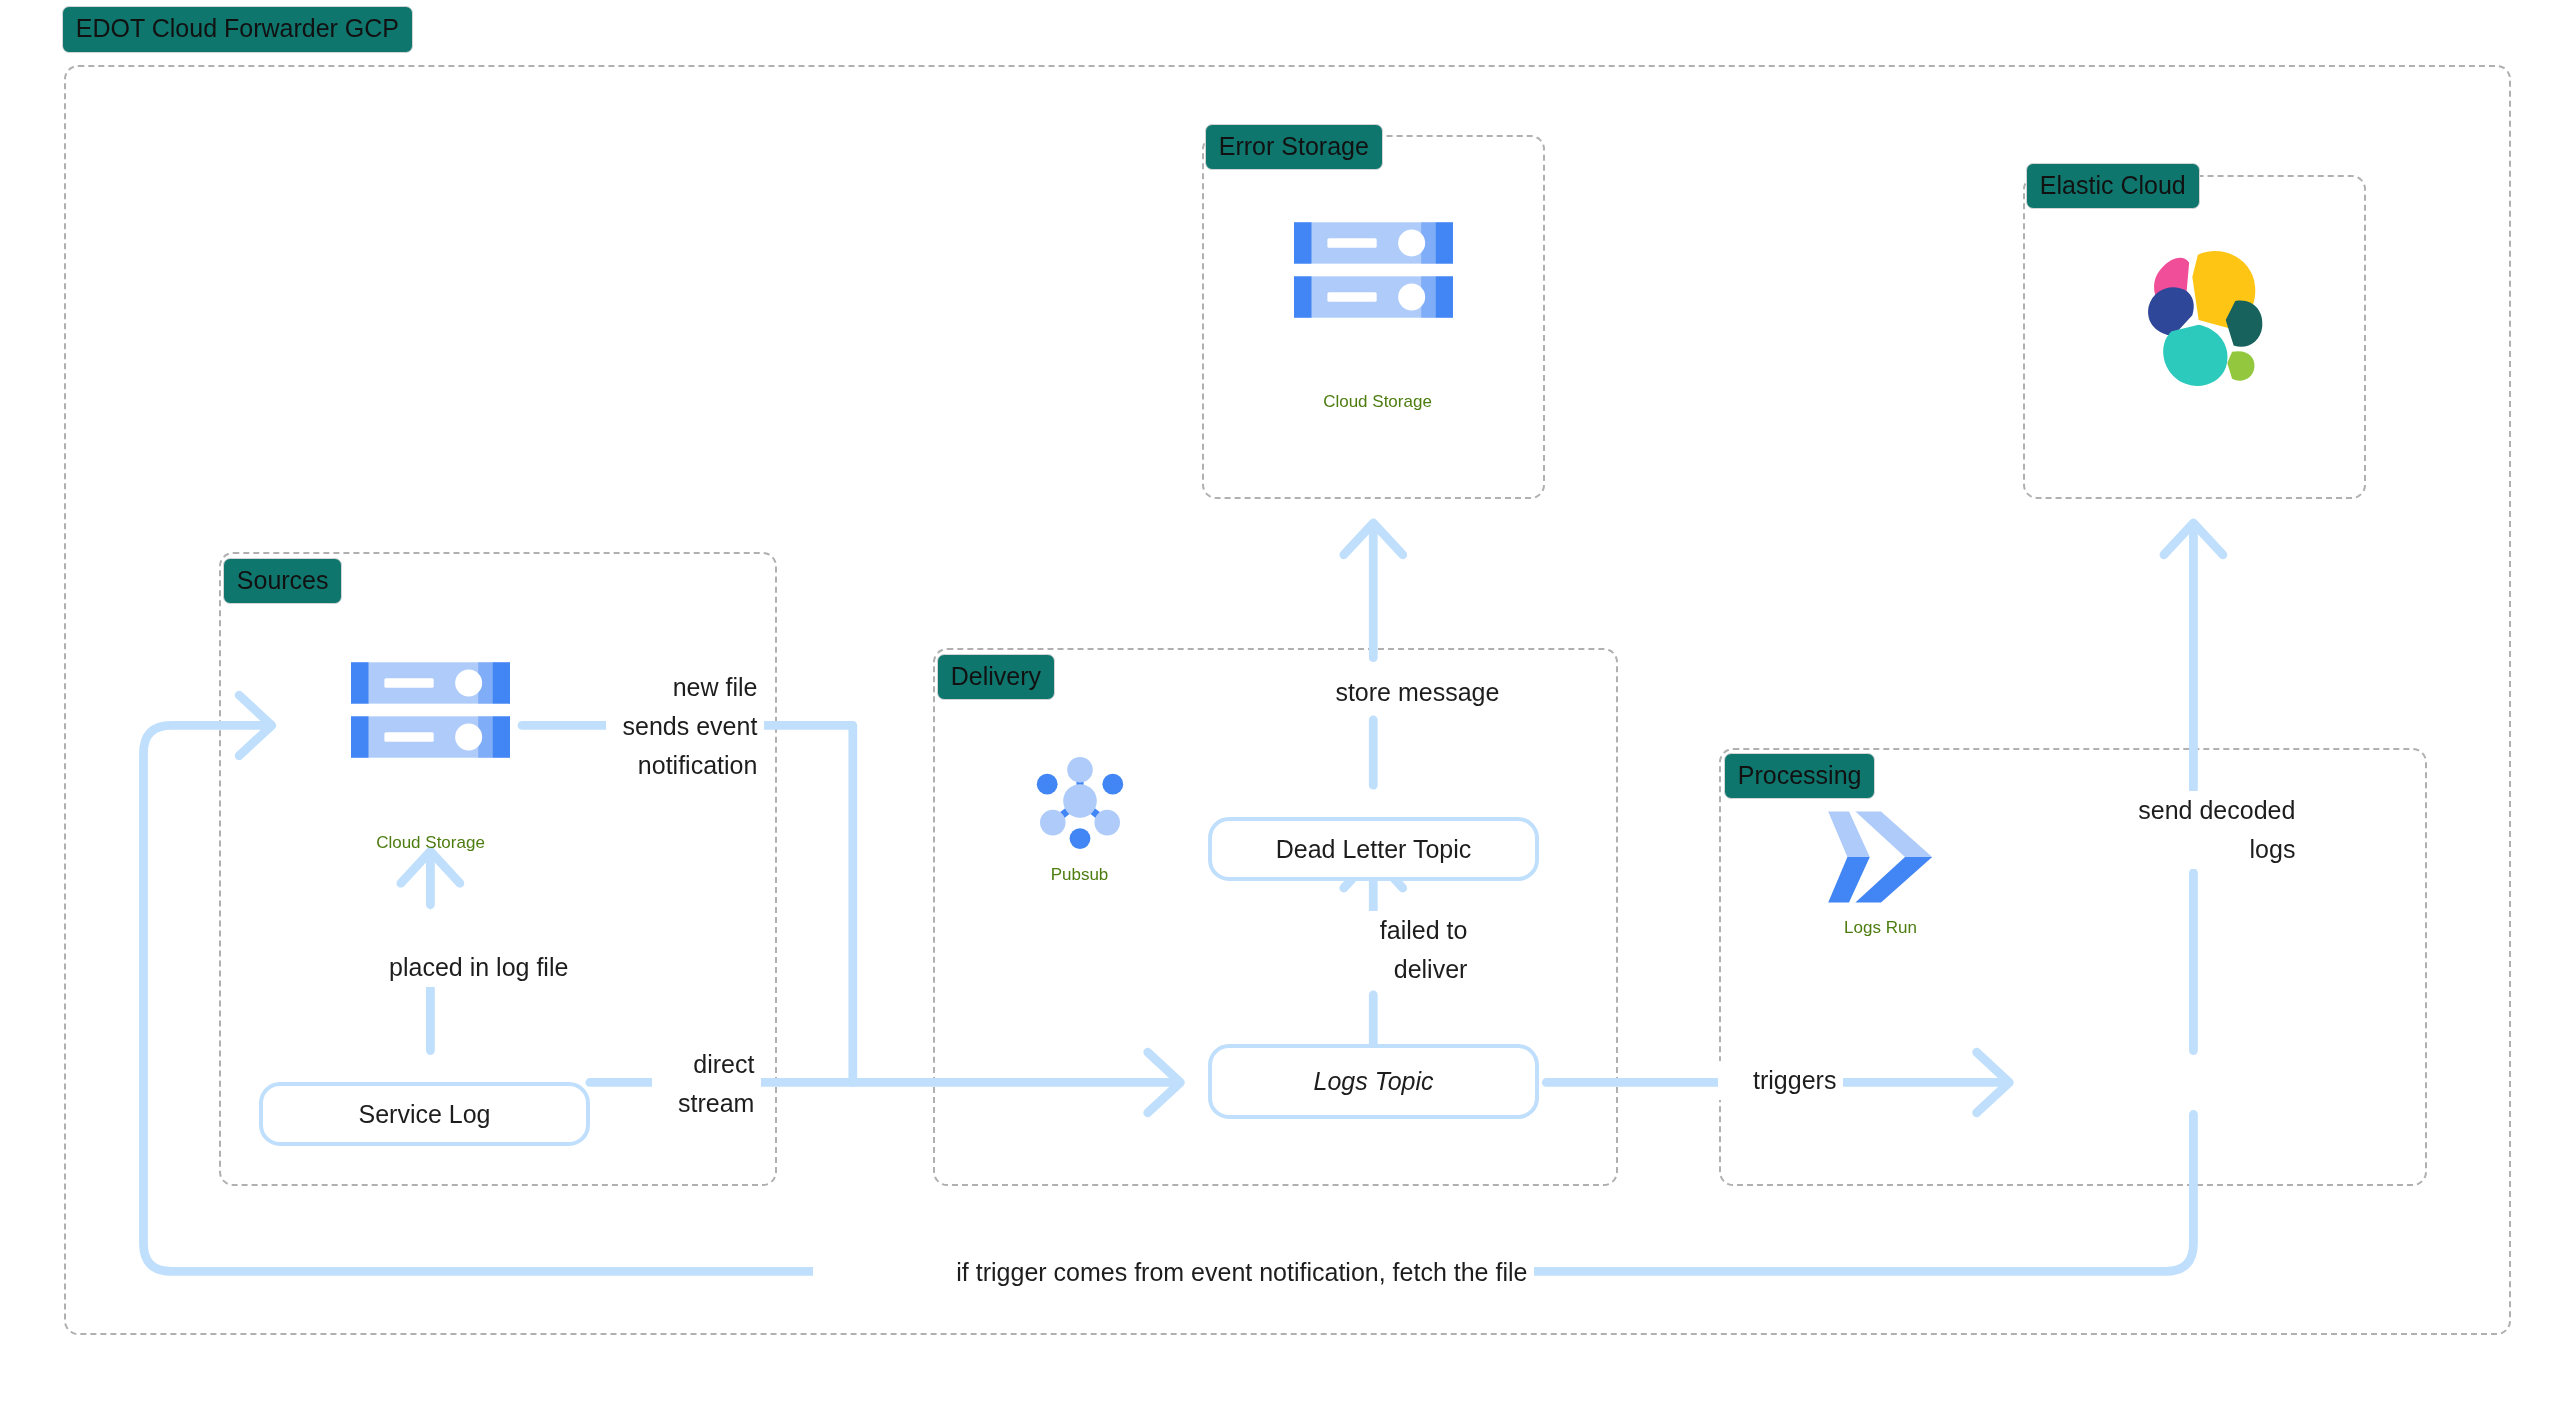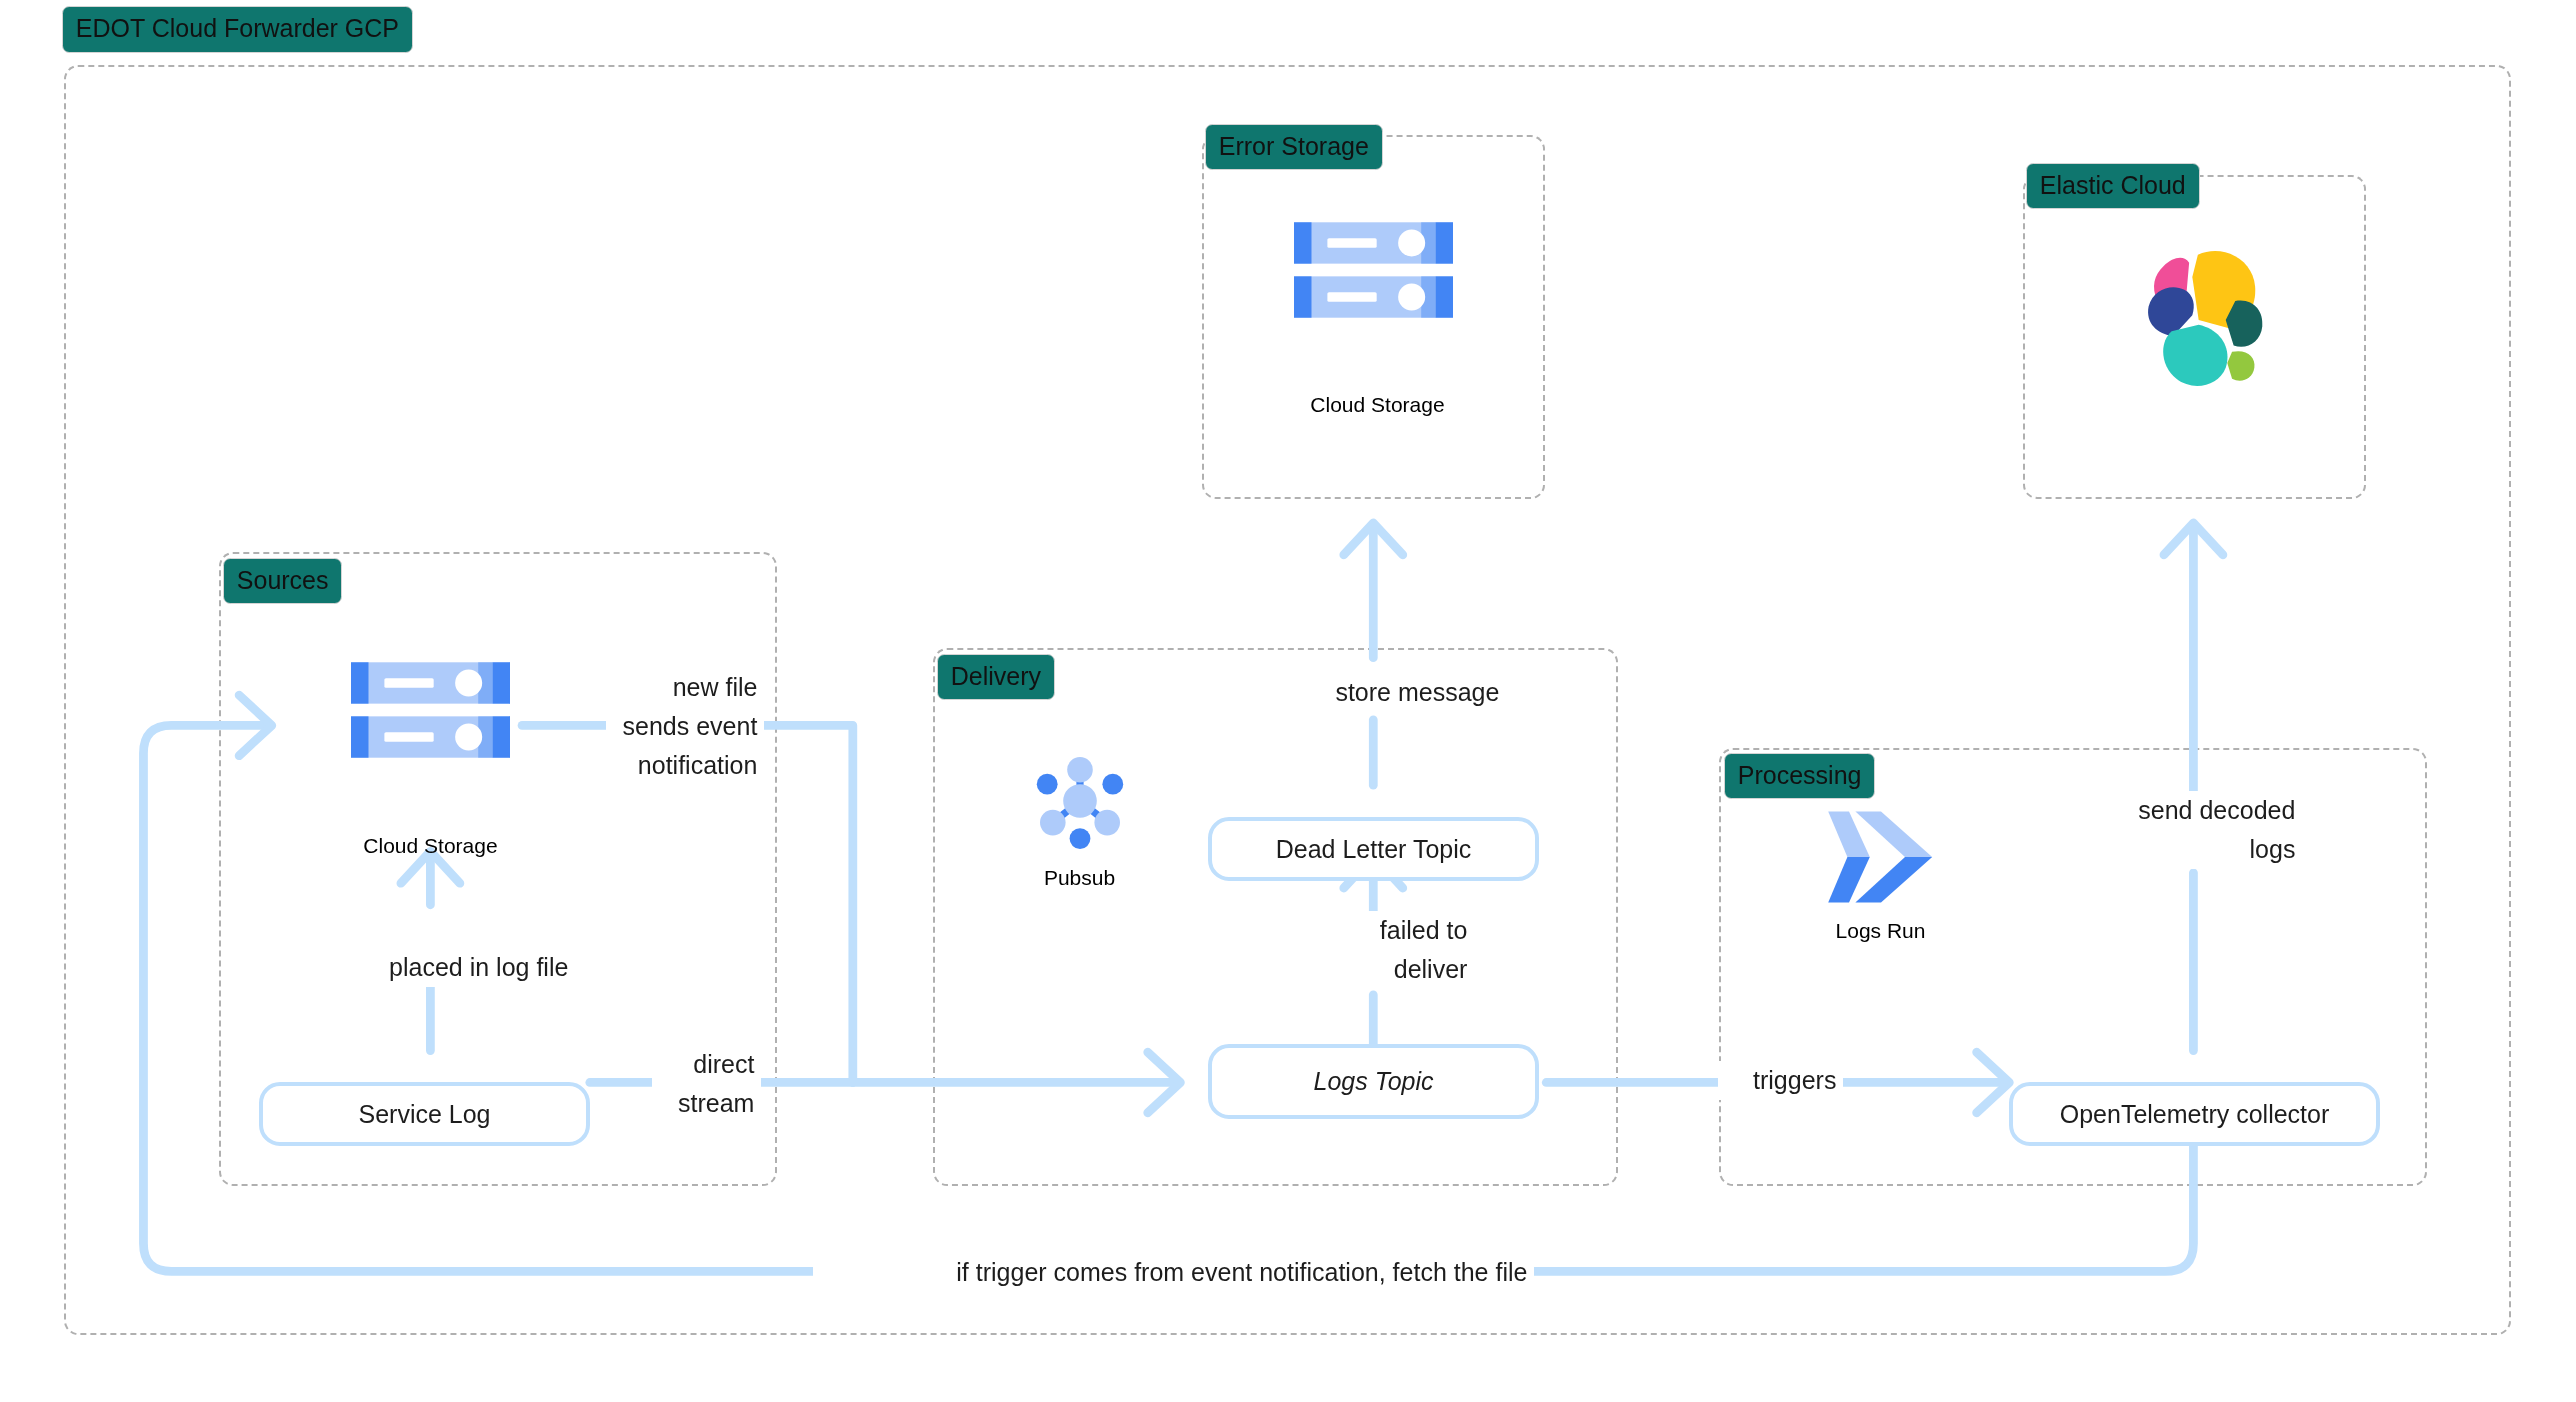--- a/index.html
+++ b/index.html
@@ -42,22 +42,22 @@
     justify-content:center;
     color:#1d1d1d;
     font-size:25px;
     z-index:30;
     margin-top:32px;
   }
 
   
   .caption{
     position:absolute;
-    color:#000000;
-    font-size:21px;
+    color:#4d7c0f;
+    font-size:17px;
     line-height:1.22;
     text-align:center;
     white-space:pre-line;
     z-index:25;
   }
   .edge-label{
     position:absolute;
     color:#1d1d1d;
     font-size:25px;
     line-height:1.55;
@@ -249,23 +249,20 @@
 
       <polygon points="38,8 70,8 134,65 100,65" fill="#aecbfa"></polygon>
       <polygon points="38,122 70,122 134,65 100,65" fill="#4285f4"></polygon>
 
       <polygon points="4,8 30,8 56,65 28,65" fill="#aecbfa"></polygon>
       <polygon points="4,122 30,122 56,65 28,65" fill="#4285f4"></polygon>
     </svg>
   </div>
   <div class="caption" style="left:1745px;top:918px;width:271px;">Logs Run</div>
 
-  <div class="node" style="left:2009px;top:1050px;width:371px;height:64px;">
-    <span>OpenTelemetry collector</span>
-  </div>
 
   <div class="edge-label" style="left:606px;top:668px;width:145px;">new file
 sends event
 notification</div>
 
   <div class="edge-label" style="left:299px;top:948px;width:263px;">placed in log file</div>
 
   <div class="edge-label" style="left:652px;top:1045px;width:96px;">direct
 stream</div>
 

